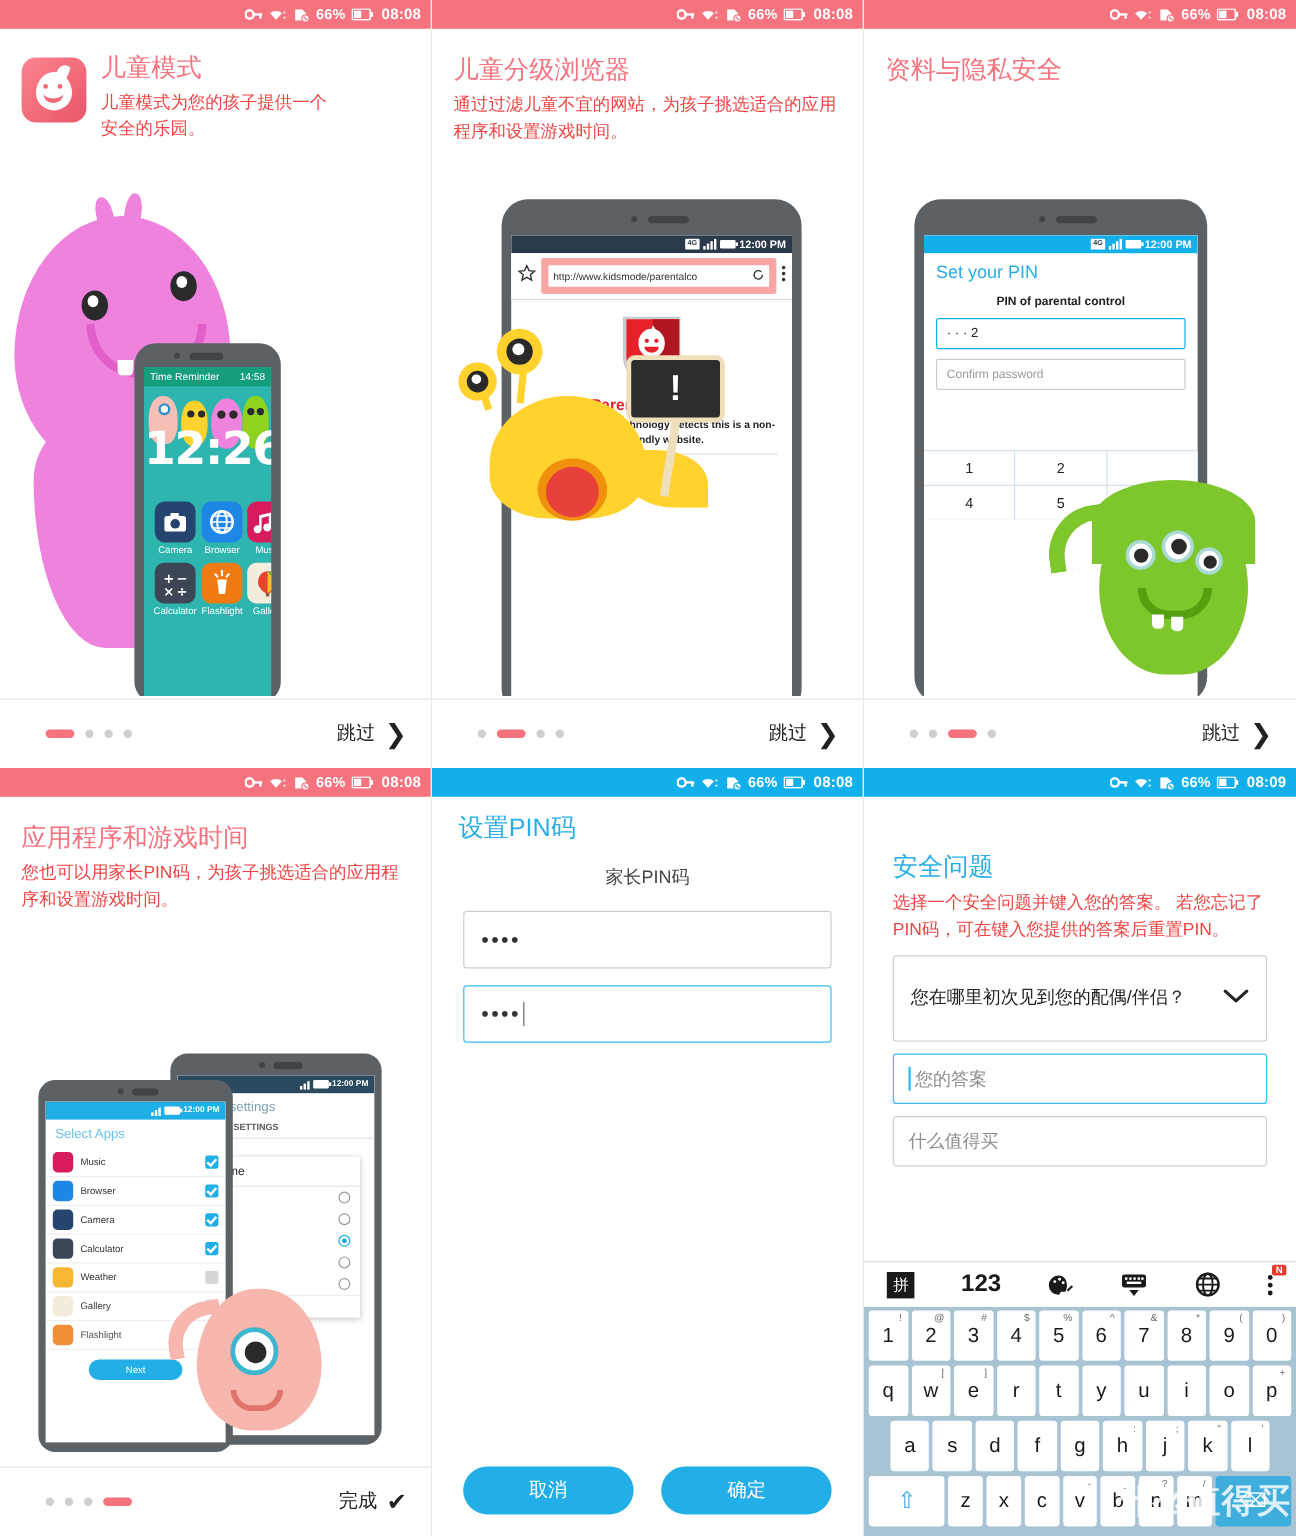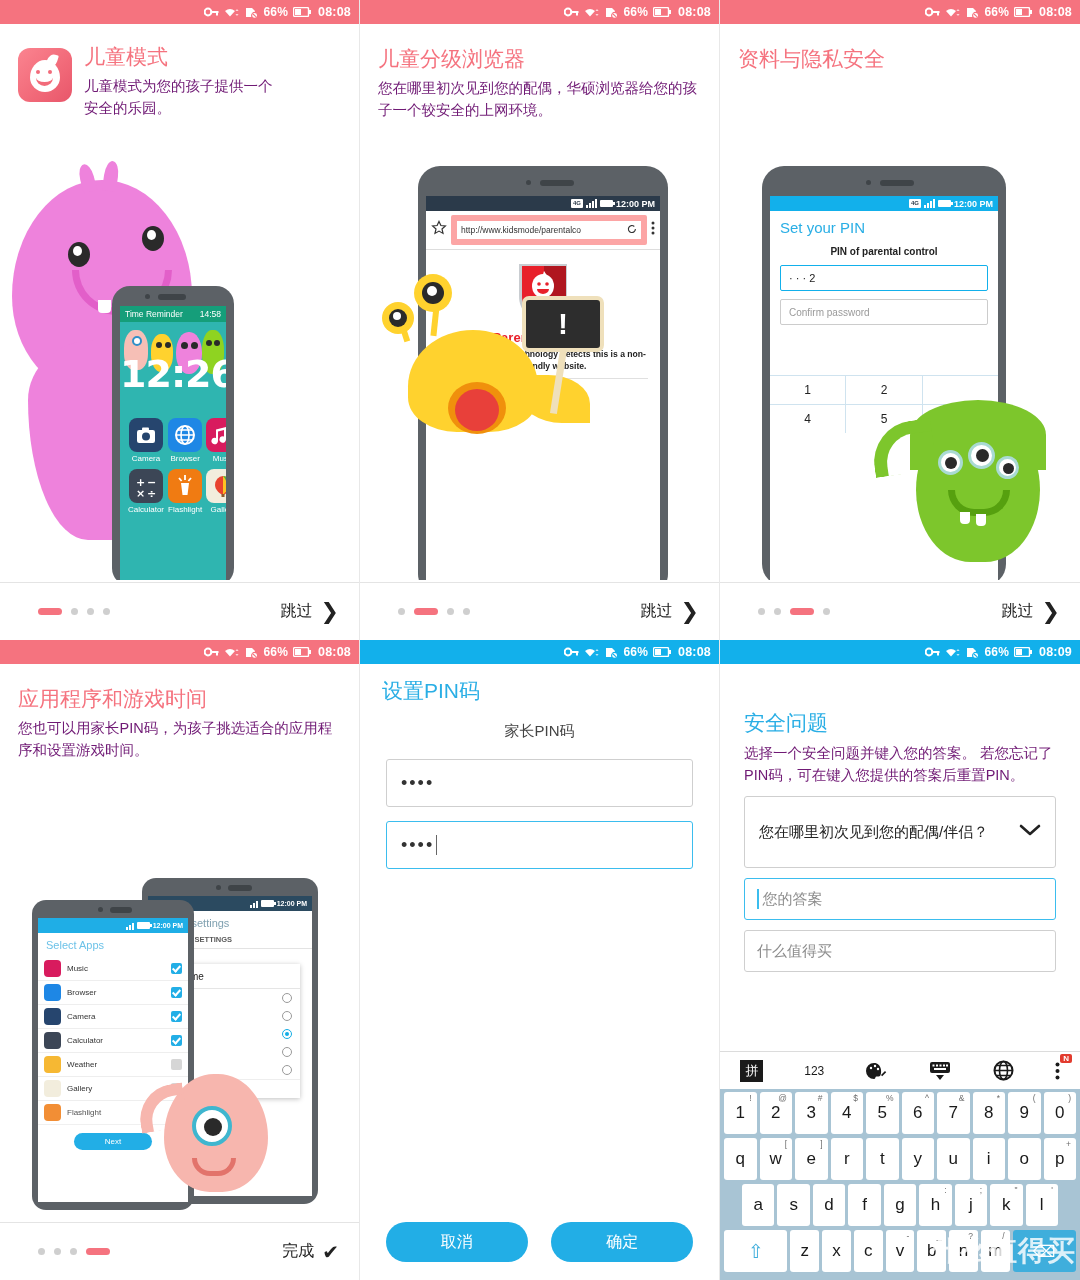--- a/index.html
+++ b/index.html
@@ -47,21 +47,21 @@
   }
   .app-icon .eye { position: absolute; width: 4px; height: 4px; border-radius: 50%; background: #F26B7A; top: 22px; }
   .app-icon .eye.l { left: 18px; } .app-icon .eye.r { left: 30px; }
   .app-icon .smile {
     position: absolute; left: 18px; top: 29px; width: 17px; height: 9px;
     border: 0 solid #F26B7A; border-bottom-width: 4px; border-radius: 0 0 12px 12px;
   }
   .title { font-size: 21px; font-weight: normal; line-height: 1.25; margin-bottom: 5px; }
   .title.pink { color: #F5737F; }
   .title.blue { color: #29AEE5; }
-  .desc { font-size: 14.5px; color: #701a75; line-height: 1.52; }
+  .desc { font-size: 14.5px; color: #ef4444; line-height: 1.52; }
   .desc.wide { max-width: 330px; }
 
   
   .stage { position: absolute; left: 0; right: 0; top: 160px; bottom: 60px; overflow: hidden; }
 
   
   .phone { position: absolute; background: #5C6166; border-radius: 18px; }
   .phone .notch-dot { position: absolute; width: 5px; height: 5px; border-radius: 50%; background: #3F4448; }
   .phone .notch-bar { position: absolute; height: 6px; border-radius: 3px; background: #3F4448; }
   .screen { position: absolute; background: #fff; overflow: hidden; }
@@ -337,21 +337,21 @@
       <span class="sb-ic"><svg width="18" height="10" viewBox="0 0 18 10">
             <rect x="0.5" y="0.5" width="15" height="9" rx="1.3" fill="none" stroke="#fff" stroke-width="1.4"></rect>
             <rect x="2" y="2" width="6" height="6" fill="#fff"></rect>
             <rect x="16" y="3" width="2" height="4" fill="#fff"></rect>
           </svg></span>
       <span class="sb-time">08:08</span>
     </div>
 
     <div class="head">
       <div class="title pink">儿童分级浏览器</div>
-      <div class="desc wide">您在哪里初次见到您的配偶，华硕浏览器给您的孩子一个较安全的上网环境。</div>
+      <div class="desc wide">通过过滤儿童不宜的网站，为孩子挑选适合的应用程序和设置游戏时间。</div>
     </div>
 
     <div class="stage">
       <div class="phone" style="left:58px; top:6px; width:250px; height:430px; border-radius:22px;">
         <div class="notch-dot" style="left:108px; top:14px;"></div>
         <div class="notch-bar" style="left:122px; top:14px; width:34px;"></div>
         <div class="screen" style="left:8px; top:30px; width:234px; height:396px;">
           <div class="mini-sb" style="background:#2B3A4A;">
             <span class="badge4g">4G</span>
             <span class="sigbars">
@@ -755,21 +755,21 @@
       <span class="cr"></span>
       <span>您的答案</span>
     </div>
     <div class="p6-in">
       <span>什么值得买</span>
     </div>
 
     <div style="position:absolute; left:0; right:0; bottom:0;">
       <div class="kbtool">
         <span class="it" style="background:#1a1a1a;color:#fff;padding:2px 5px;font-size:13px;">拼</span>
-        <span class="it" style="font-weight:normal;font-size:12px;">123</span>
+        <span class="it" style="font-weight:bold;font-size:20px;">123</span>
         <span class="it">
             <svg width="22" height="20" viewBox="0 0 22 20">
               <path d="M9 2 a8 8 0 1 0 0 16 c1.6 0 1-1.4 1.8-2.2 c1-1 3.4 .4 4.4-1 C17 12.4 17 2 9 2Z" fill="#1a1a1a"></path>
               <circle cx="6" cy="7" r="1.2" fill="#fff"></circle>
               <circle cx="10" cy="5" r="1.2" fill="#fff"></circle>
               <circle cx="13" cy="8" r="1.2" fill="#fff"></circle>
               <path d="M16 14 l4-4 1.2 1.2 -4 4Z" fill="#1a1a1a"></path>
             </svg>
           </span>
         <span class="it">

